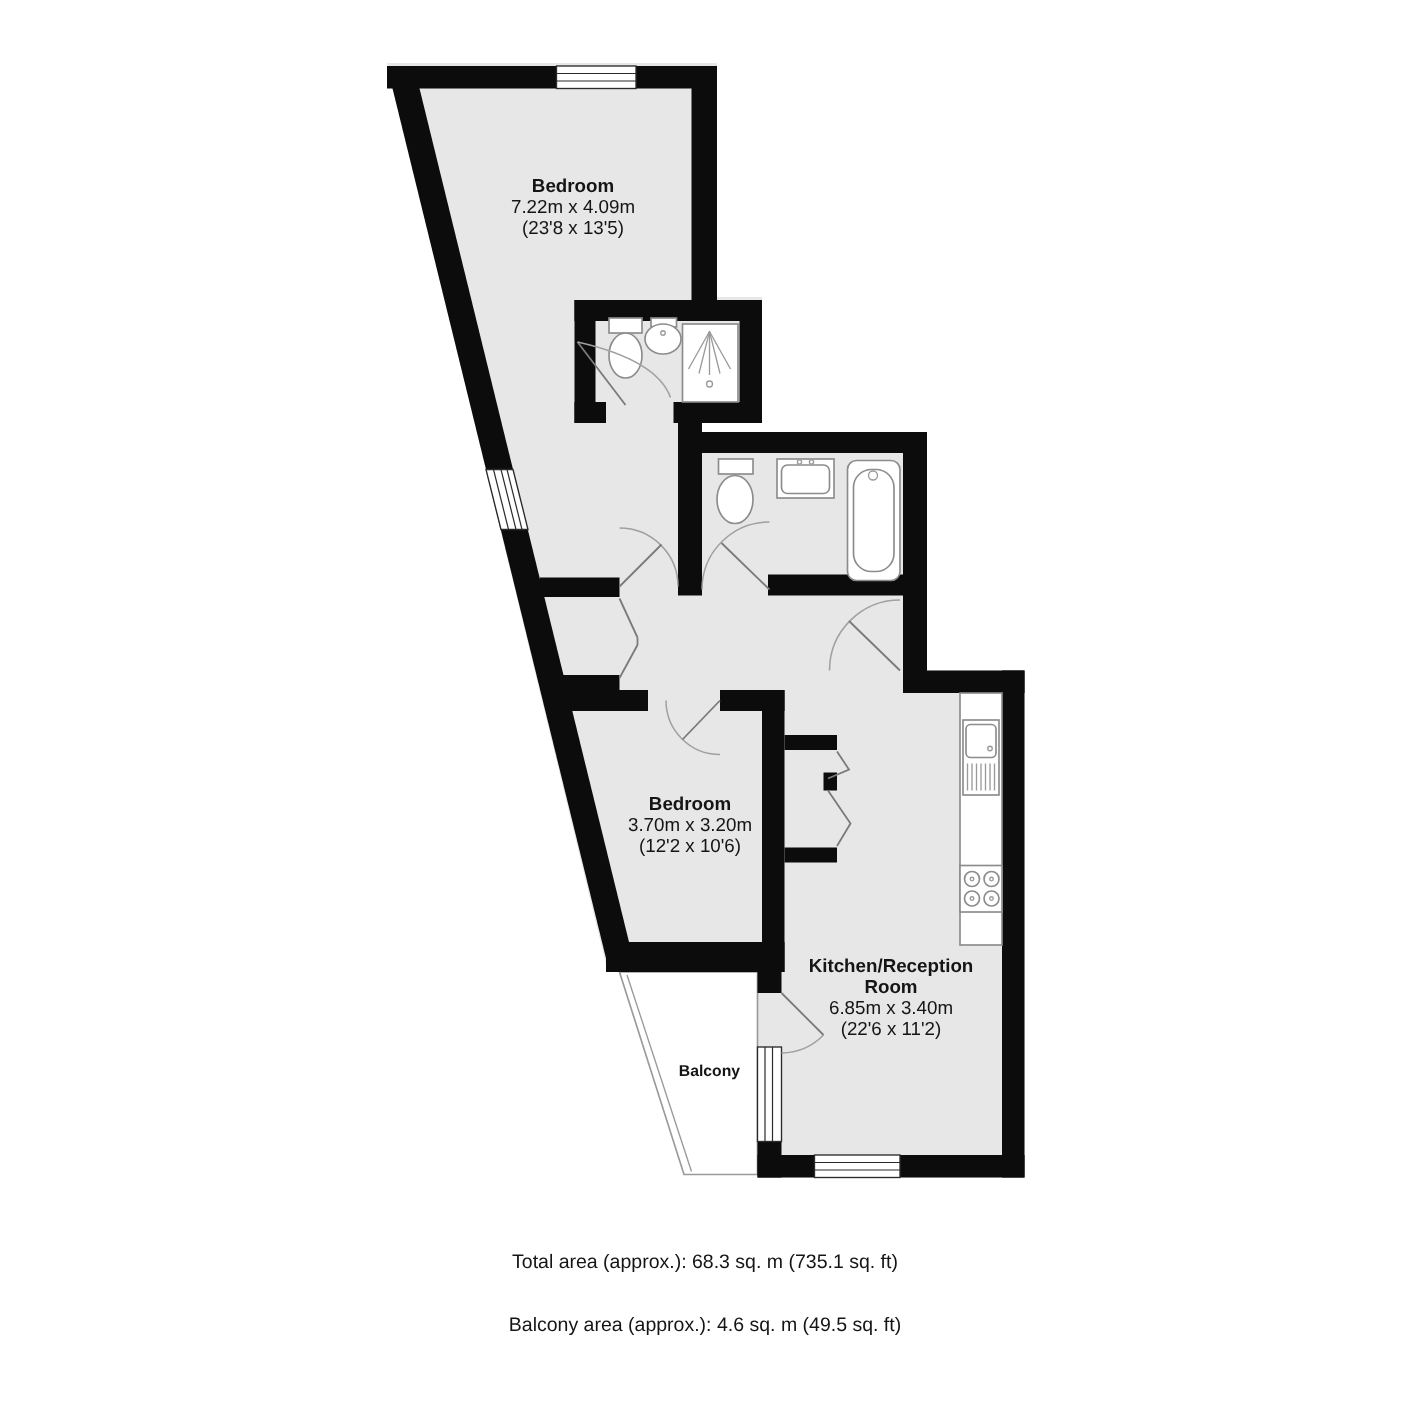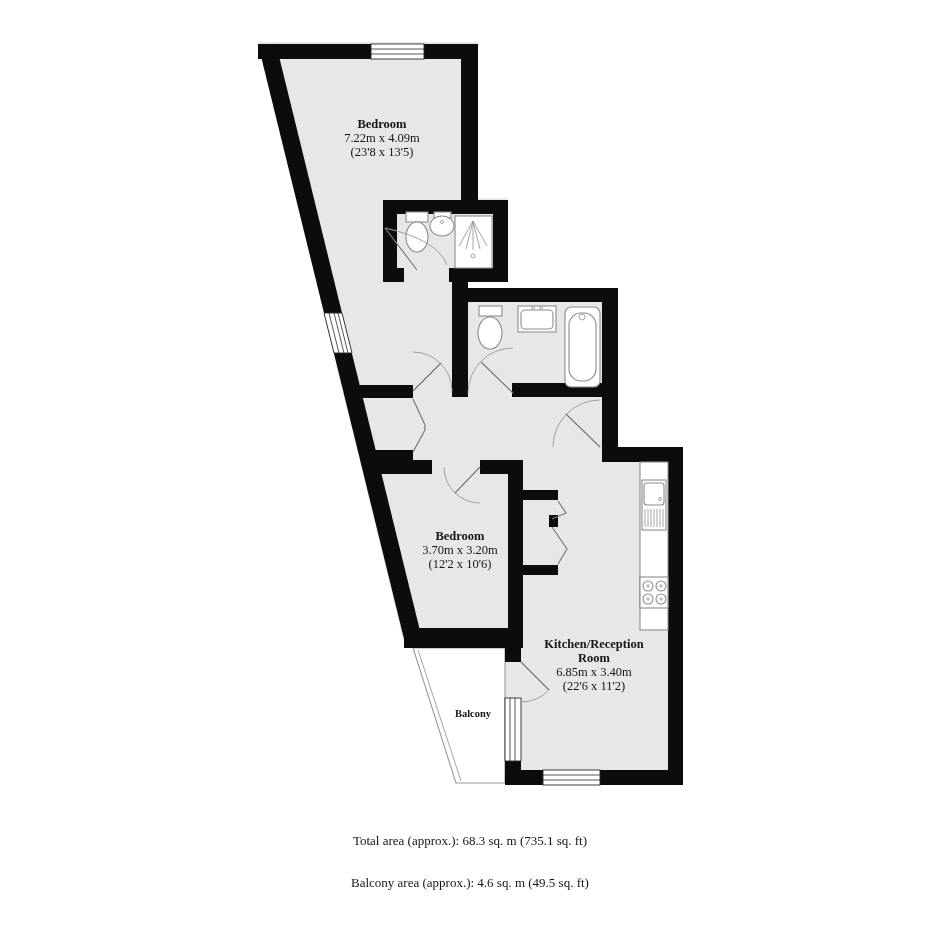--- a/index.html
+++ b/index.html
@@ -1,17 +1,17 @@
 <!DOCTYPE html>
 <html><head>
 <meta charset="utf-8">
 <style>
   html,body{margin:0;padding:0;background:#ffffff;}
   .page{position:relative;width:940px;height:940px;background:#fff;overflow:hidden;
-        font-family:Liberation Serif, serif;}
+        font-family:Liberation Sans, sans-serif;}
   svg{display:block;}
   .wall{fill:#0c0c0c;stroke:none;}
   .floor{fill:#e7e7e7;stroke:none;}
   .win{fill:#ffffff;stroke:#2b2b2b;stroke-width:0.9;}
   .winline{stroke:#2b2b2b;stroke-width:0.8;fill:none;}
   .fix{fill:#ffffff;stroke:#8c8c8c;stroke-width:1.1;}
   .fixline{stroke:#9a9a9a;stroke-width:0.9;fill:none;}
   .door{stroke:#a0a0a0;stroke-width:1;fill:none;}
   .leaf{stroke:#7a7a7a;stroke-width:1.2;fill:none;}
   .balcony{fill:#ffffff;stroke:#9a9a9a;stroke-width:1.1;}

